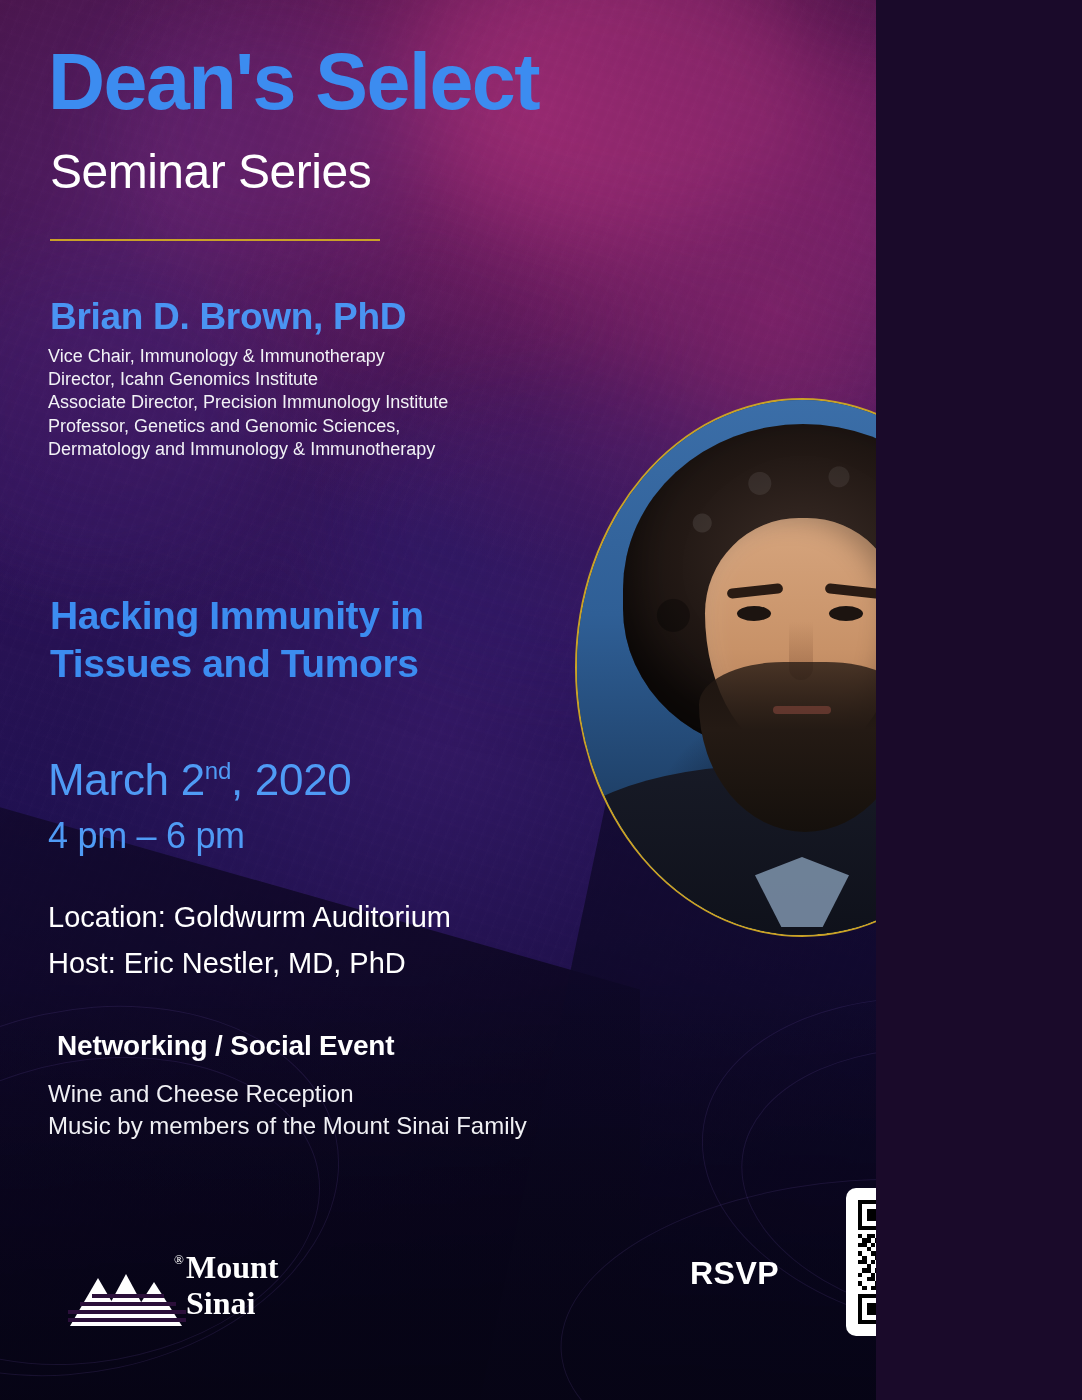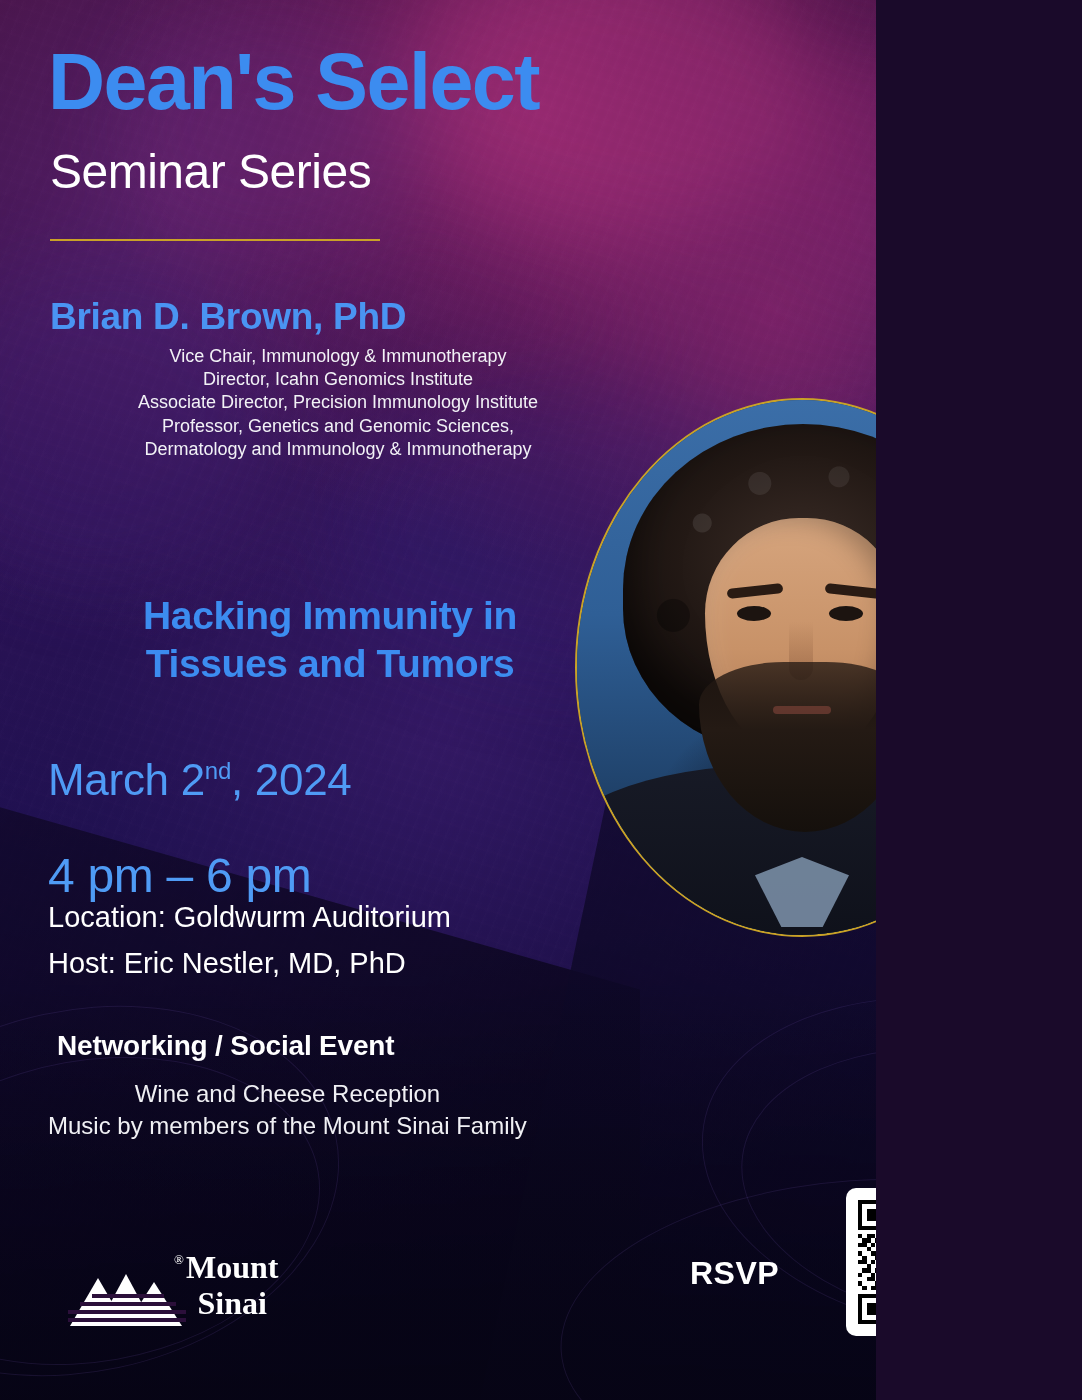--- a/index.html
+++ b/index.html
@@ -8,21 +8,20 @@
     background: #1a0a2a;
   }
   .poster {
     position: relative;
     width: 876px;
     height: 1400px;
     overflow: hidden;
     font-family: "Liberation Sans", sans-serif;
     color: #ffffff;
     background: #404040;
-    text-align: center;
   }
 
   
   .bg-base {
     position: absolute;
     inset: 0;
     background:
       radial-gradient(ellipse 70% 45% at 62% 8%, rgba(150, 40, 110, 0.80) 0%, rgba(120, 30, 95, 0.35) 45%, rgba(60, 18, 70, 0) 72%),
       radial-gradient(ellipse 55% 38% at 88% 22%, rgba(168, 48, 120, 0.62) 0%, rgba(110, 28, 90, 0.2) 55%, rgba(60, 18, 70, 0) 80%),
       radial-gradient(ellipse 60% 40% at 20% 14%, rgba(96, 36, 112, 0.75) 0%, rgba(70, 25, 95, 0.25) 55%, rgba(45, 16, 70, 0) 80%),
@@ -136,42 +135,41 @@
   .talk-title {
     position: absolute;
     left: 50px;
     top: 592px;
     width: 520px;
     font-size: 39px;
     font-weight: bold;
     color: #3c8cf0;
     line-height: 1.22;
     letter-spacing: -0.4px;
-    margin-left: 20px;
   }
 
   .date-line {
     position: absolute;
     left: 48px;
     top: 758px;
     font-size: 44px;
     color: #4f9bf5;
     letter-spacing: -0.3px;
     line-height: 1.0;
   }
   .date-line sup {
     font-size: 24px;
     vertical-align: super;
     line-height: 0;
   }
   .time-line {
     position: absolute;
     left: 48px;
-    top: 852px;
-    font-size: 48px;
+    top: 818px;
+    font-size: 36px;
     color: #4f9bf5;
     letter-spacing: -0.3px;
     line-height: 1.0;
   }
 
   .location-line {
     position: absolute;
     left: 48px;
     top: 896px;
     font-size: 29px;
@@ -370,21 +368,21 @@
       <div>Vice Chair, Immunology &amp; Immunotherapy</div>
       <div>Director, Icahn Genomics Institute</div>
       <div>Associate Director, Precision Immunology Institute</div>
       <div>Professor, Genetics and Genomic Sciences,</div>
       <div>Dermatology and Immunology &amp; Immunotherapy</div>
     </div>
 
     <div class="talk-title">Hacking Immunity in Tissues and Tumors</div>
 
     <div class="date-line">
-      <span>March 2</span><sup>nd</sup><span>, 2024</span>
+      <span>March 2</span><sup>nd</sup><span>, 2020</span>
     </div>
     <div class="time-line">4 pm – 6 pm</div>
 
     <div class="location-line">Location: Goldwurm Auditorium</div>
     <div class="host-line">Host: Eric Nestler, MD, PhD</div>
 
     <div class="networking-head">Networking / Social Event</div>
     <div class="networking-body">
       <div>Wine and Cheese Reception</div>
       <div>Music by members of the Mount Sinai Family</div>

